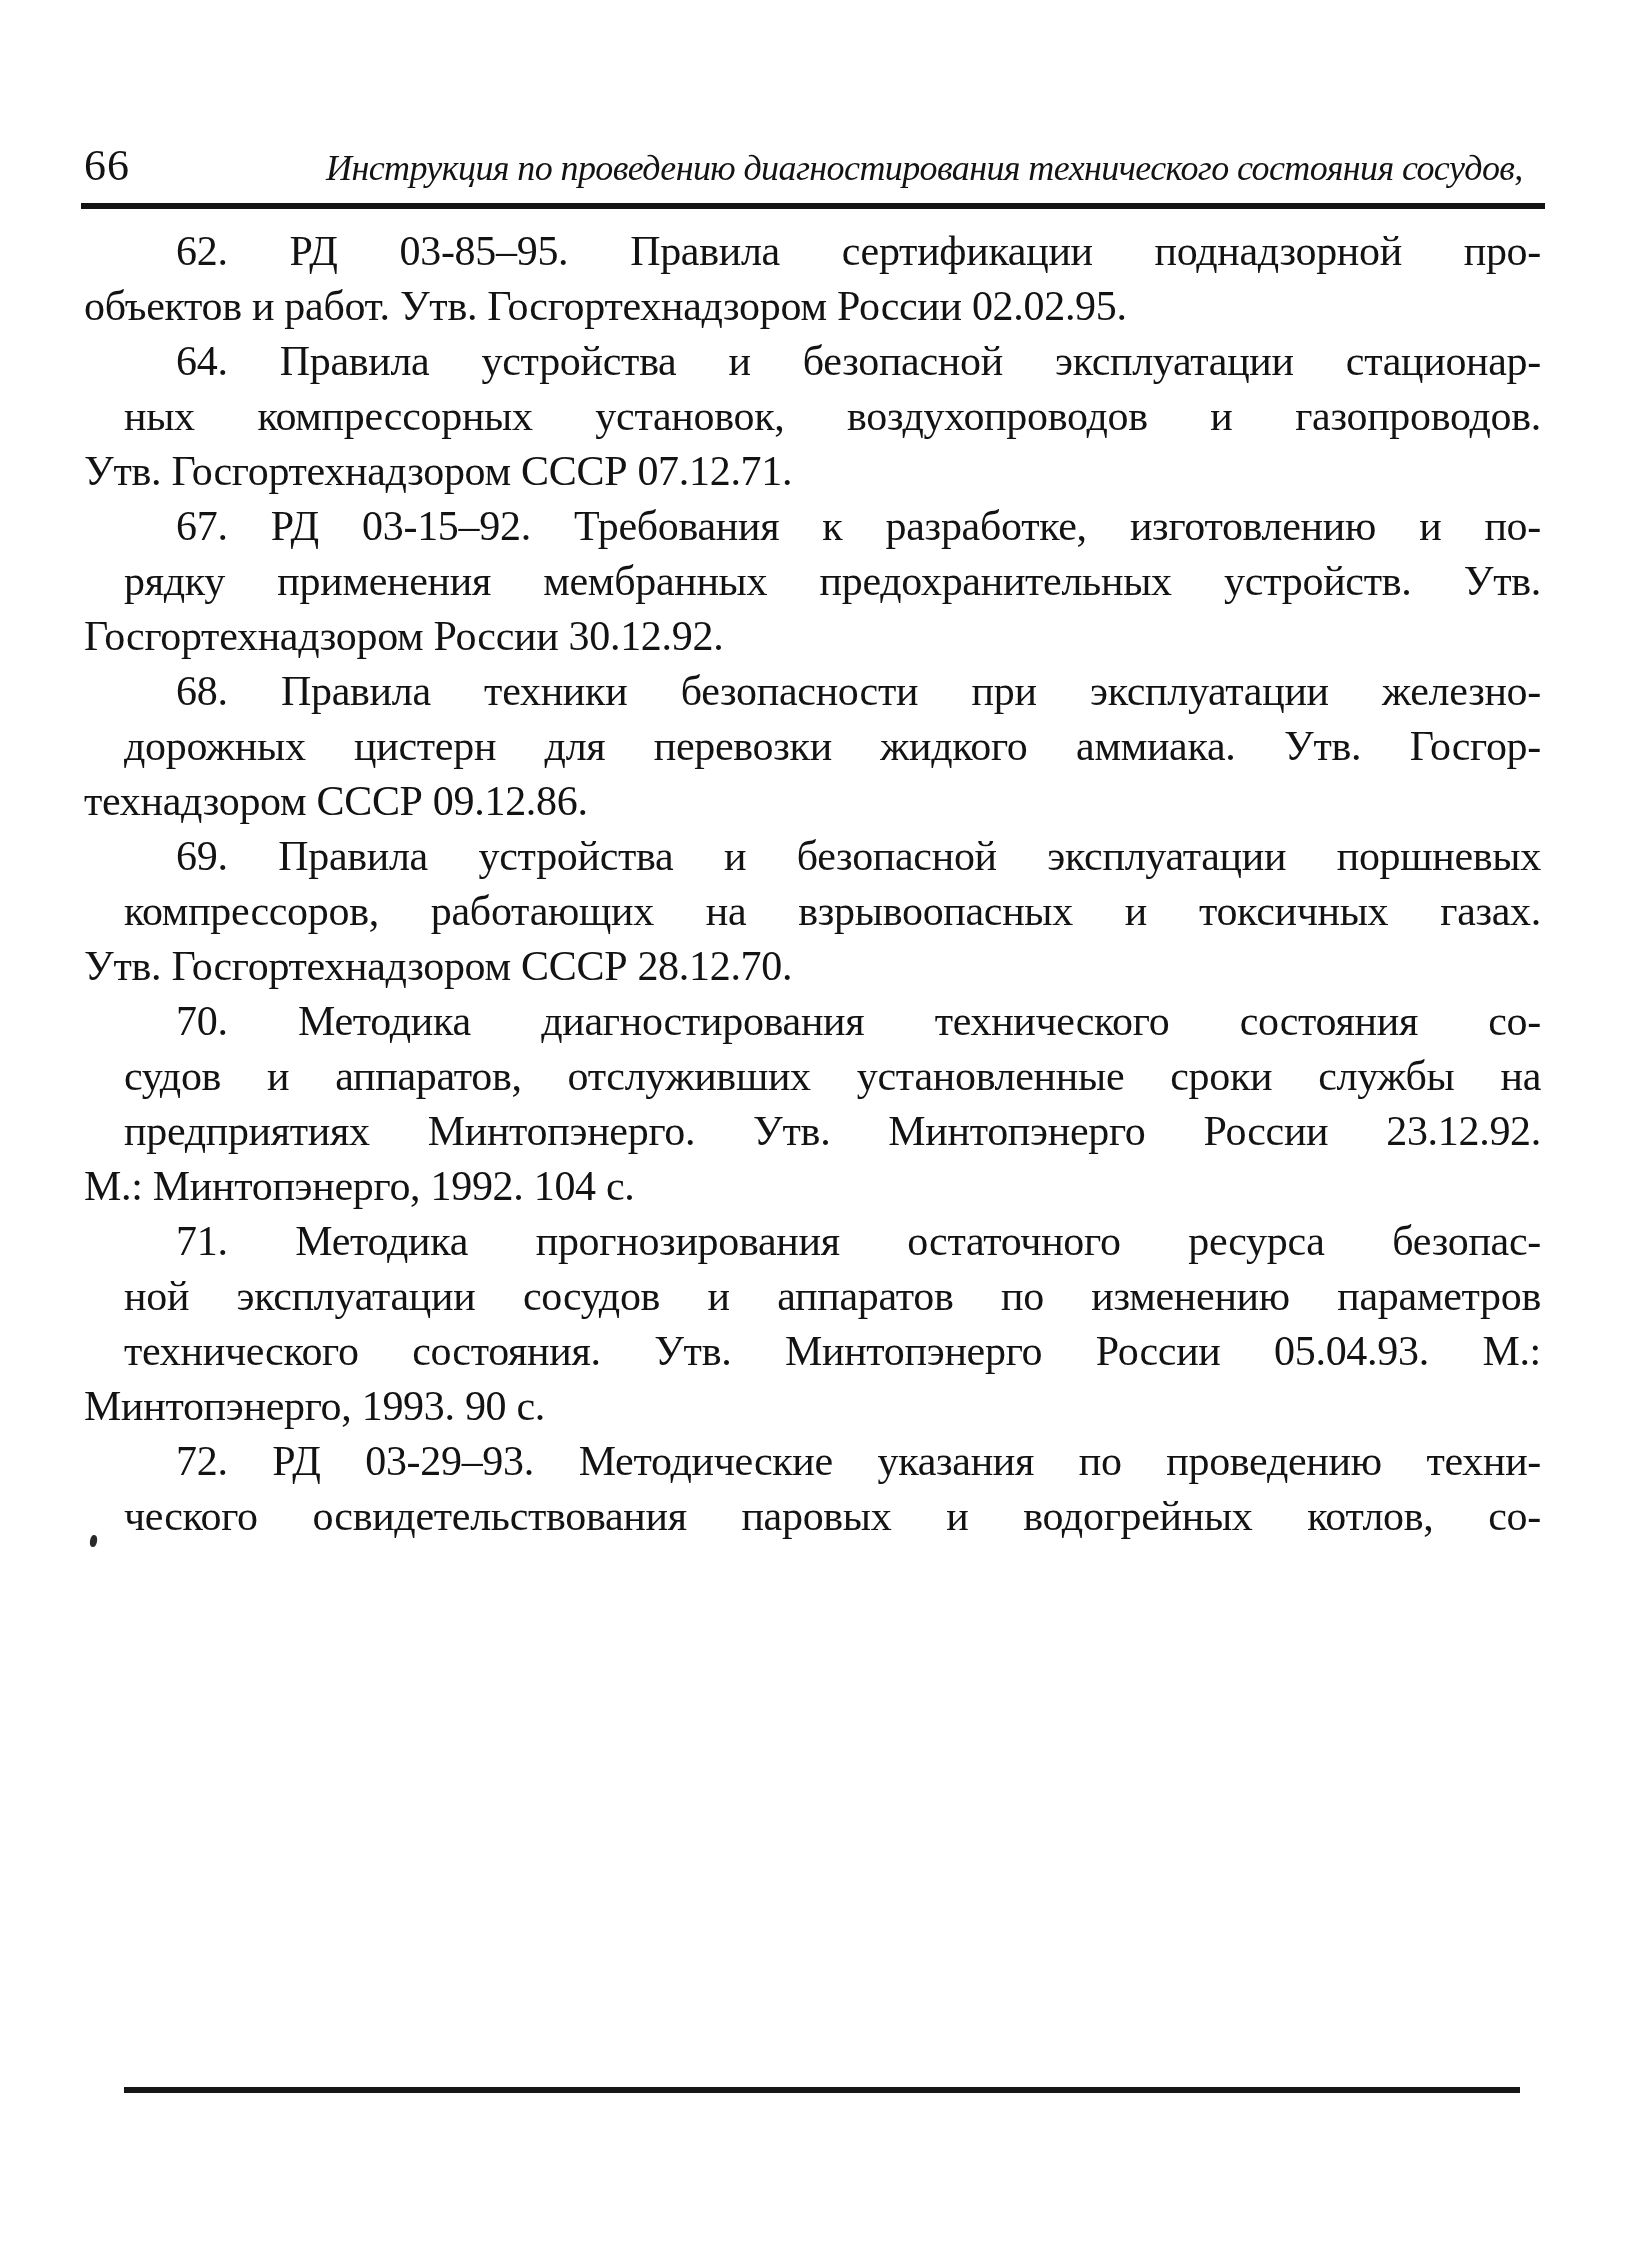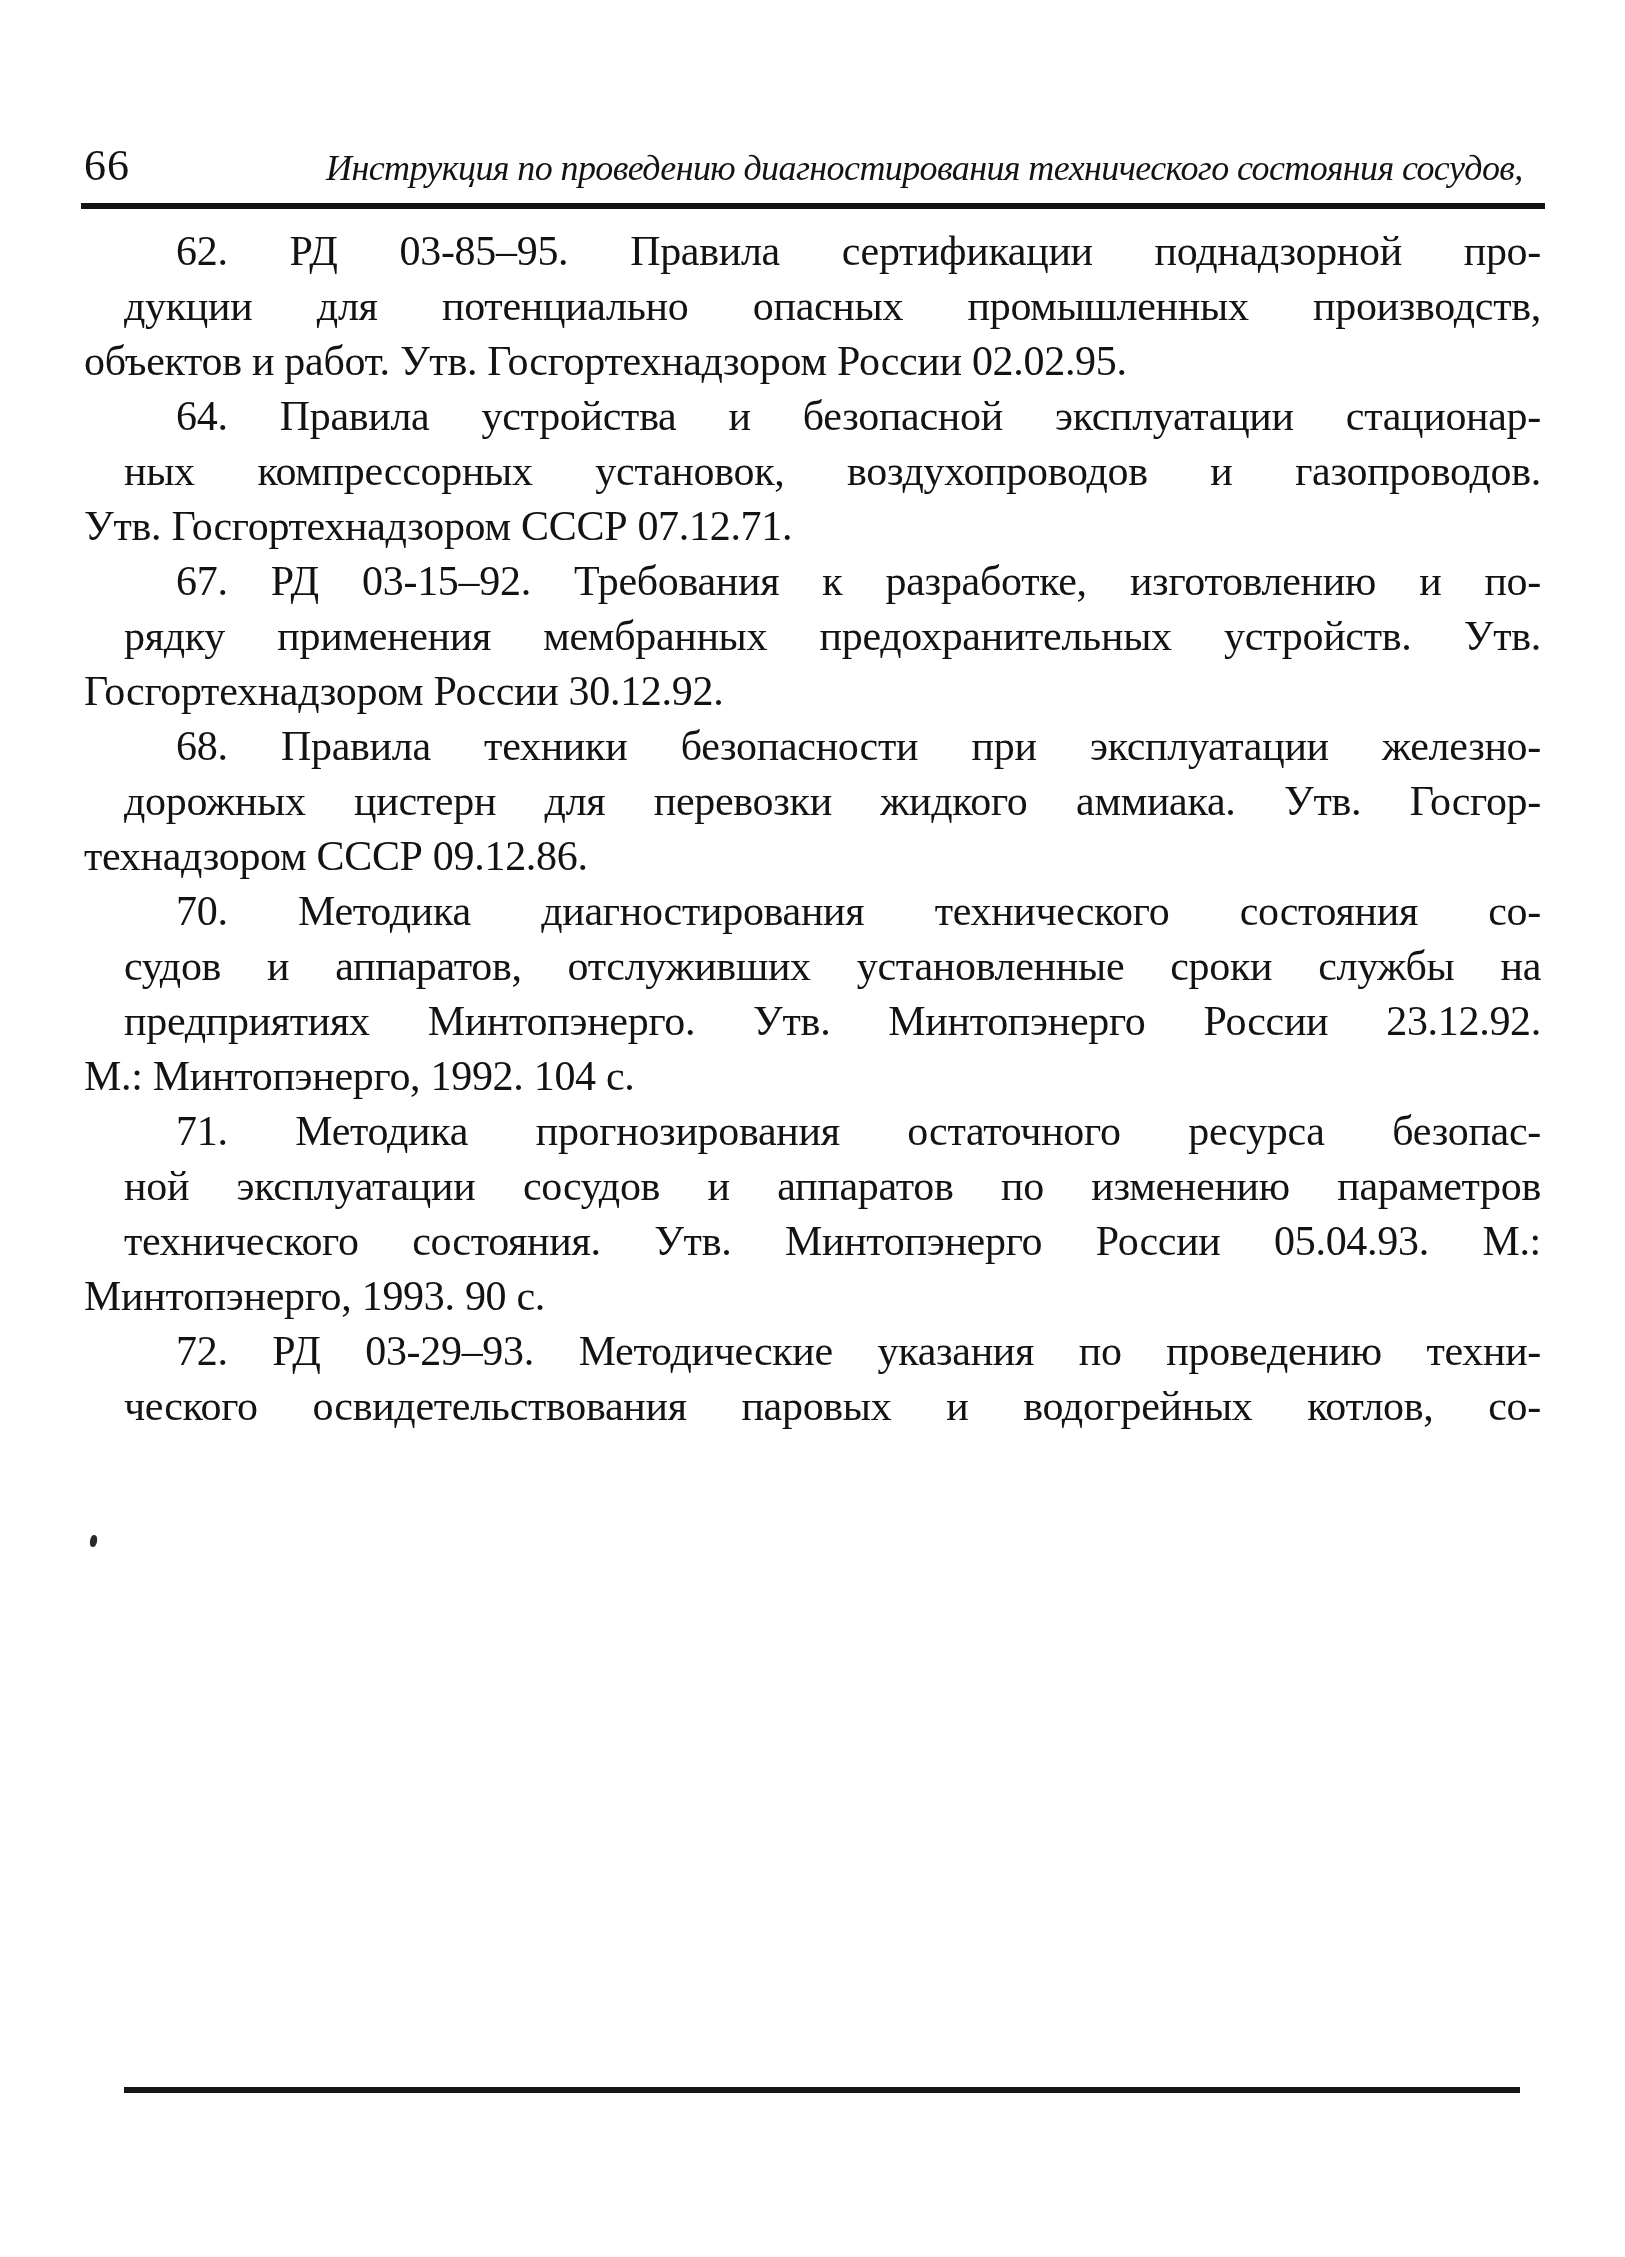--- a/index.html
+++ b/index.html
@@ -84,37 +84,41 @@
   <header class="header">
     <span class="page-number">66</span>
     <span class="running-header">Инструкция по проведению диагностирования технического состояния сосудов,</span>
   </header>
 
   <div class="header-rule"></div>
 
   <main class="body" id="list">
       <div class="para">
         <div class="line first just">62. РД 03-85–95. Правила сертификации поднадзорной про-</div>
-        <div class="line just">дукции для потенциально опасных промышленных производств,</div>
         <div class="line">объектов и работ. Утв. Госгортехнадзором России 02.02.95.</div>
       </div>
       <div class="para">
         <div class="line first just">64. Правила устройства и безопасной эксплуатации стационар-</div>
         <div class="line just">ных компрессорных установок, воздухопроводов и газопроводов.</div>
         <div class="line">Утв. Госгортехнадзором СССР 07.12.71.</div>
       </div>
       <div class="para">
         <div class="line first just">67. РД 03-15–92. Требования к разработке, изготовлению и по-</div>
         <div class="line just">рядку применения мембранных предохранительных устройств. Утв.</div>
         <div class="line">Госгортехнадзором России 30.12.92.</div>
       </div>
       <div class="para">
         <div class="line first just">68. Правила техники безопасности при эксплуатации железно-</div>
         <div class="line just">дорожных цистерн для перевозки жидкого аммиака. Утв. Госгор-</div>
         <div class="line">технадзором СССР 09.12.86.</div>
+      </div>
+      <div class="para">
+        <div class="line first just">69. Правила устройства и безопасной эксплуатации поршневых</div>
+        <div class="line just">компрессоров, работающих на взрывоопасных и токсичных газах.</div>
+        <div class="line">Утв. Госгортехнадзором СССР 28.12.70.</div>
       </div>
       <div class="para">
         <div class="line first just">70. Методика диагностирования технического состояния со-</div>
         <div class="line just">судов и аппаратов, отслуживших установленные сроки службы на</div>
         <div class="line just">предприятиях Минтопэнерго. Утв. Минтопэнерго России 23.12.92.</div>
         <div class="line">М.: Минтопэнерго, 1992. 104 с.</div>
       </div>
       <div class="para">
         <div class="line first just">71. Методика прогнозирования остаточного ресурса безопас-</div>
         <div class="line just">ной эксплуатации сосудов и аппаратов по изменению параметров</div>

